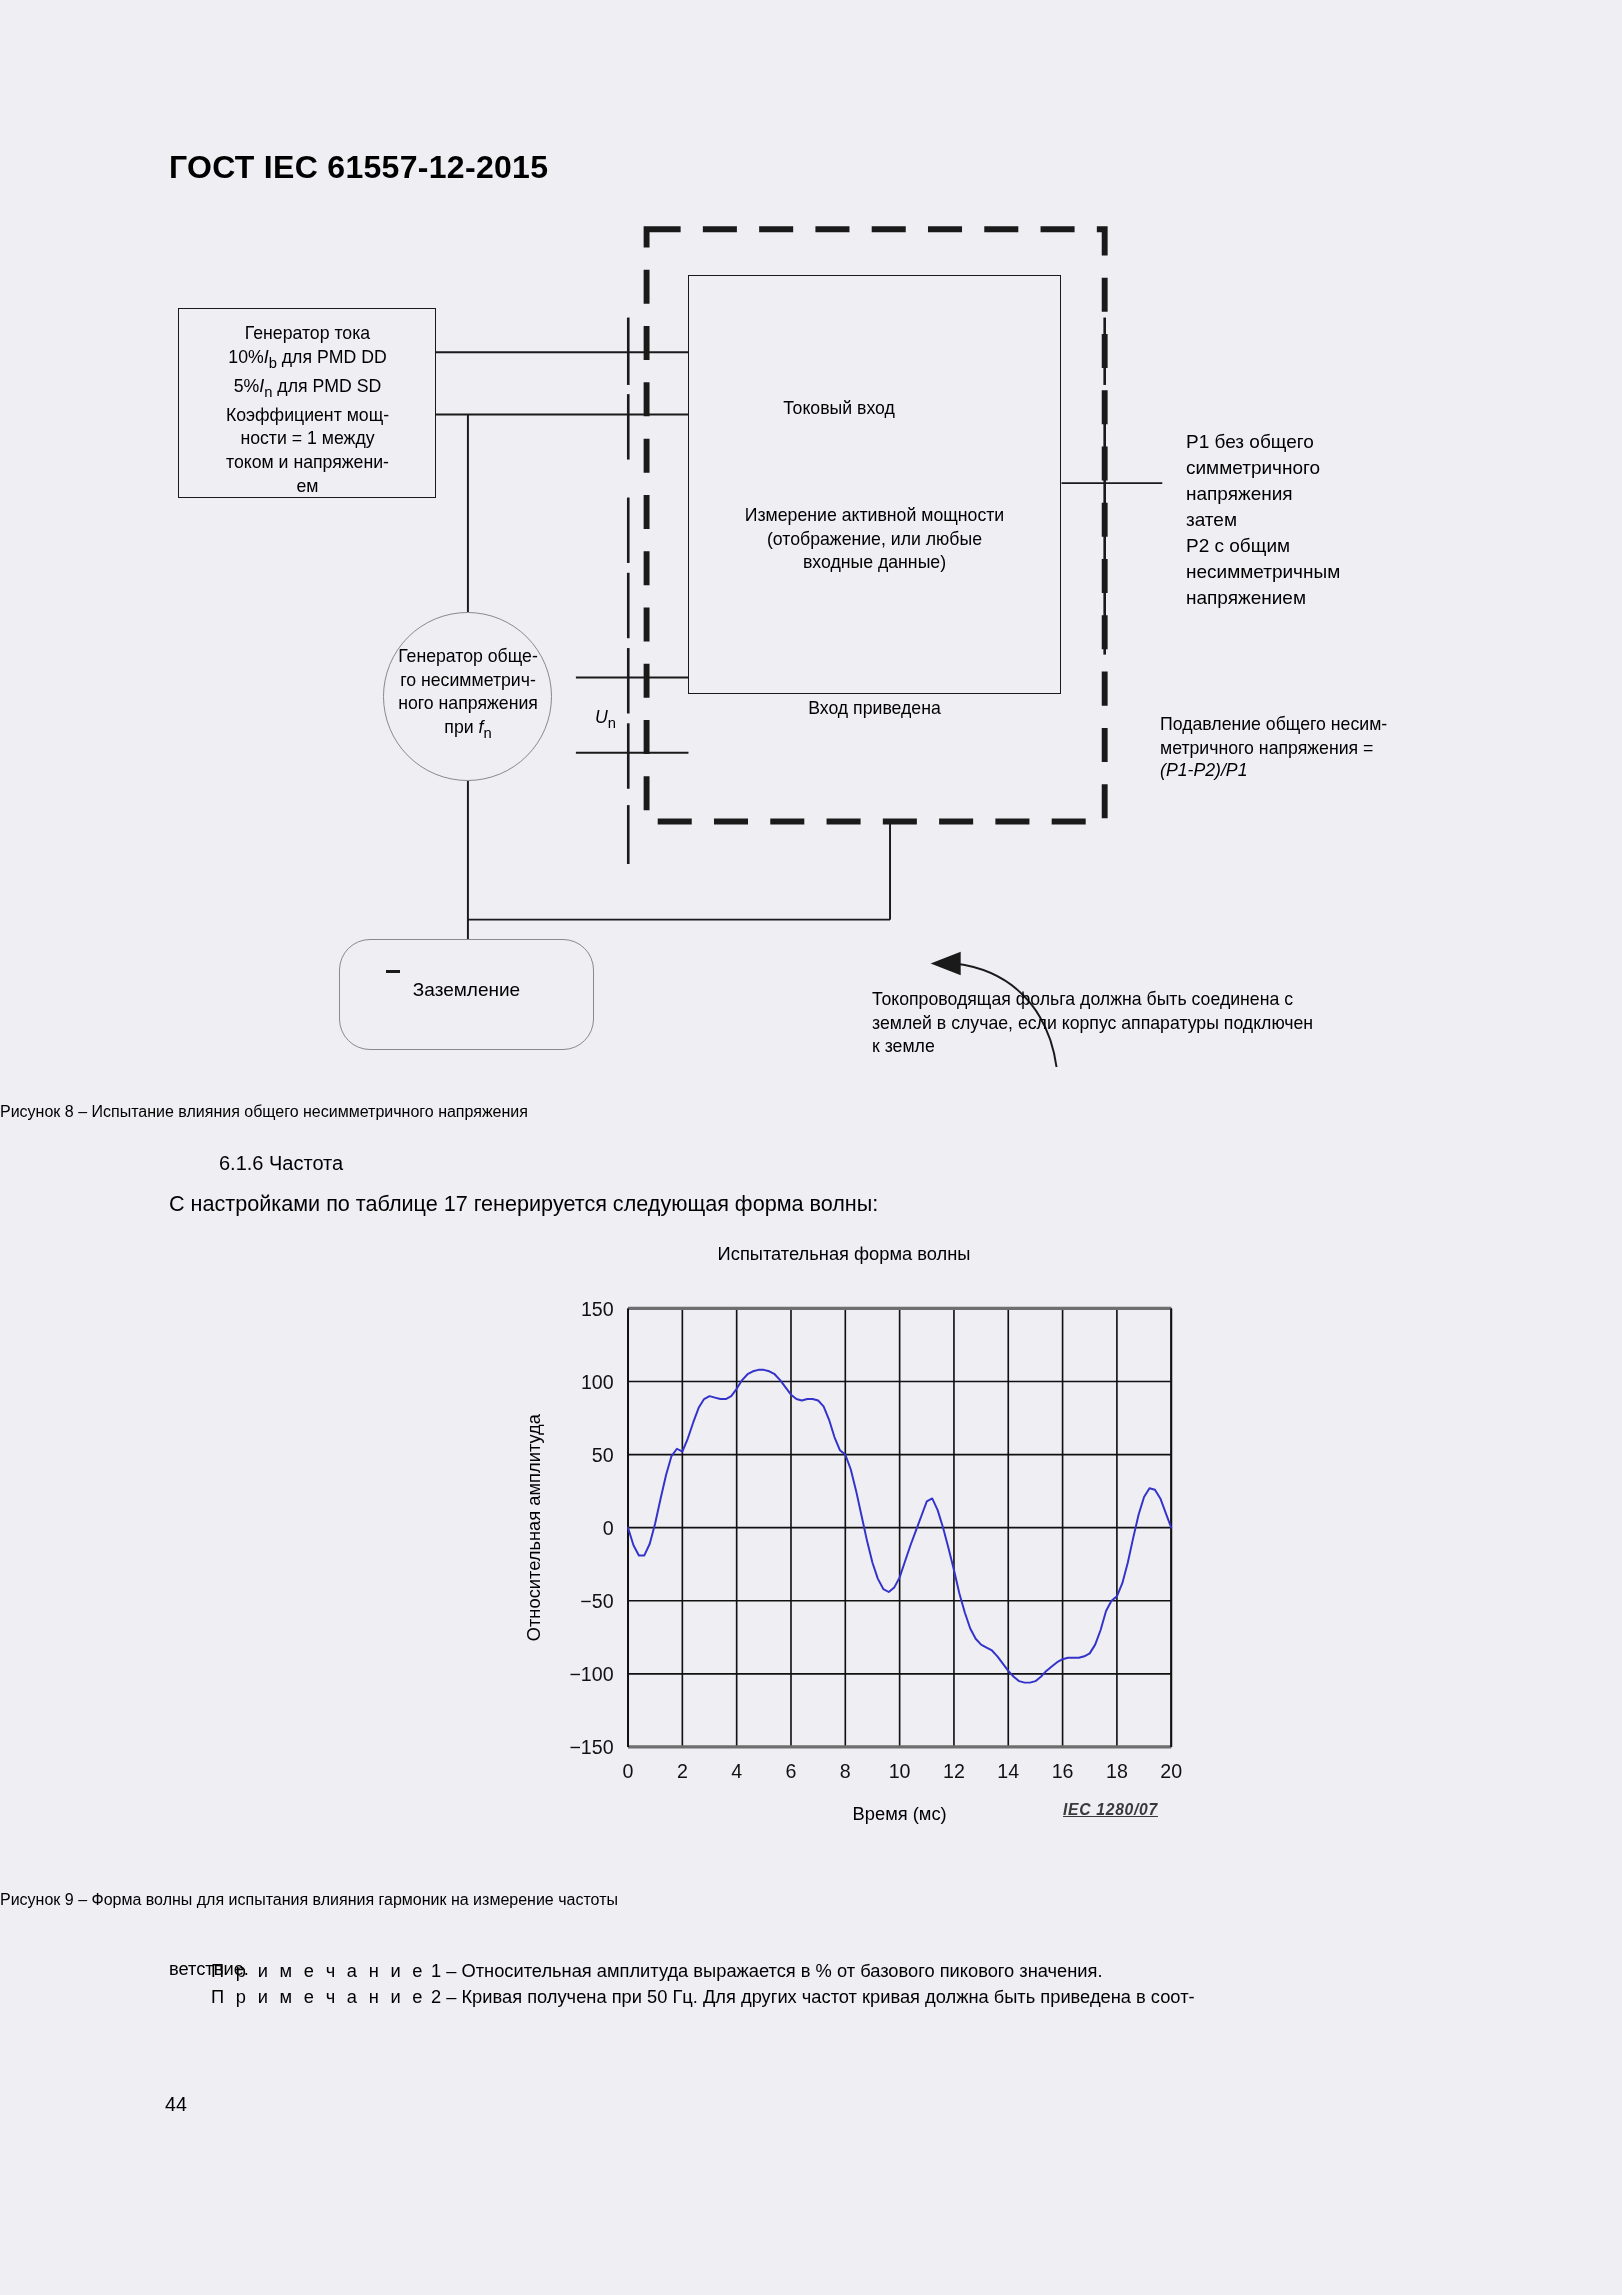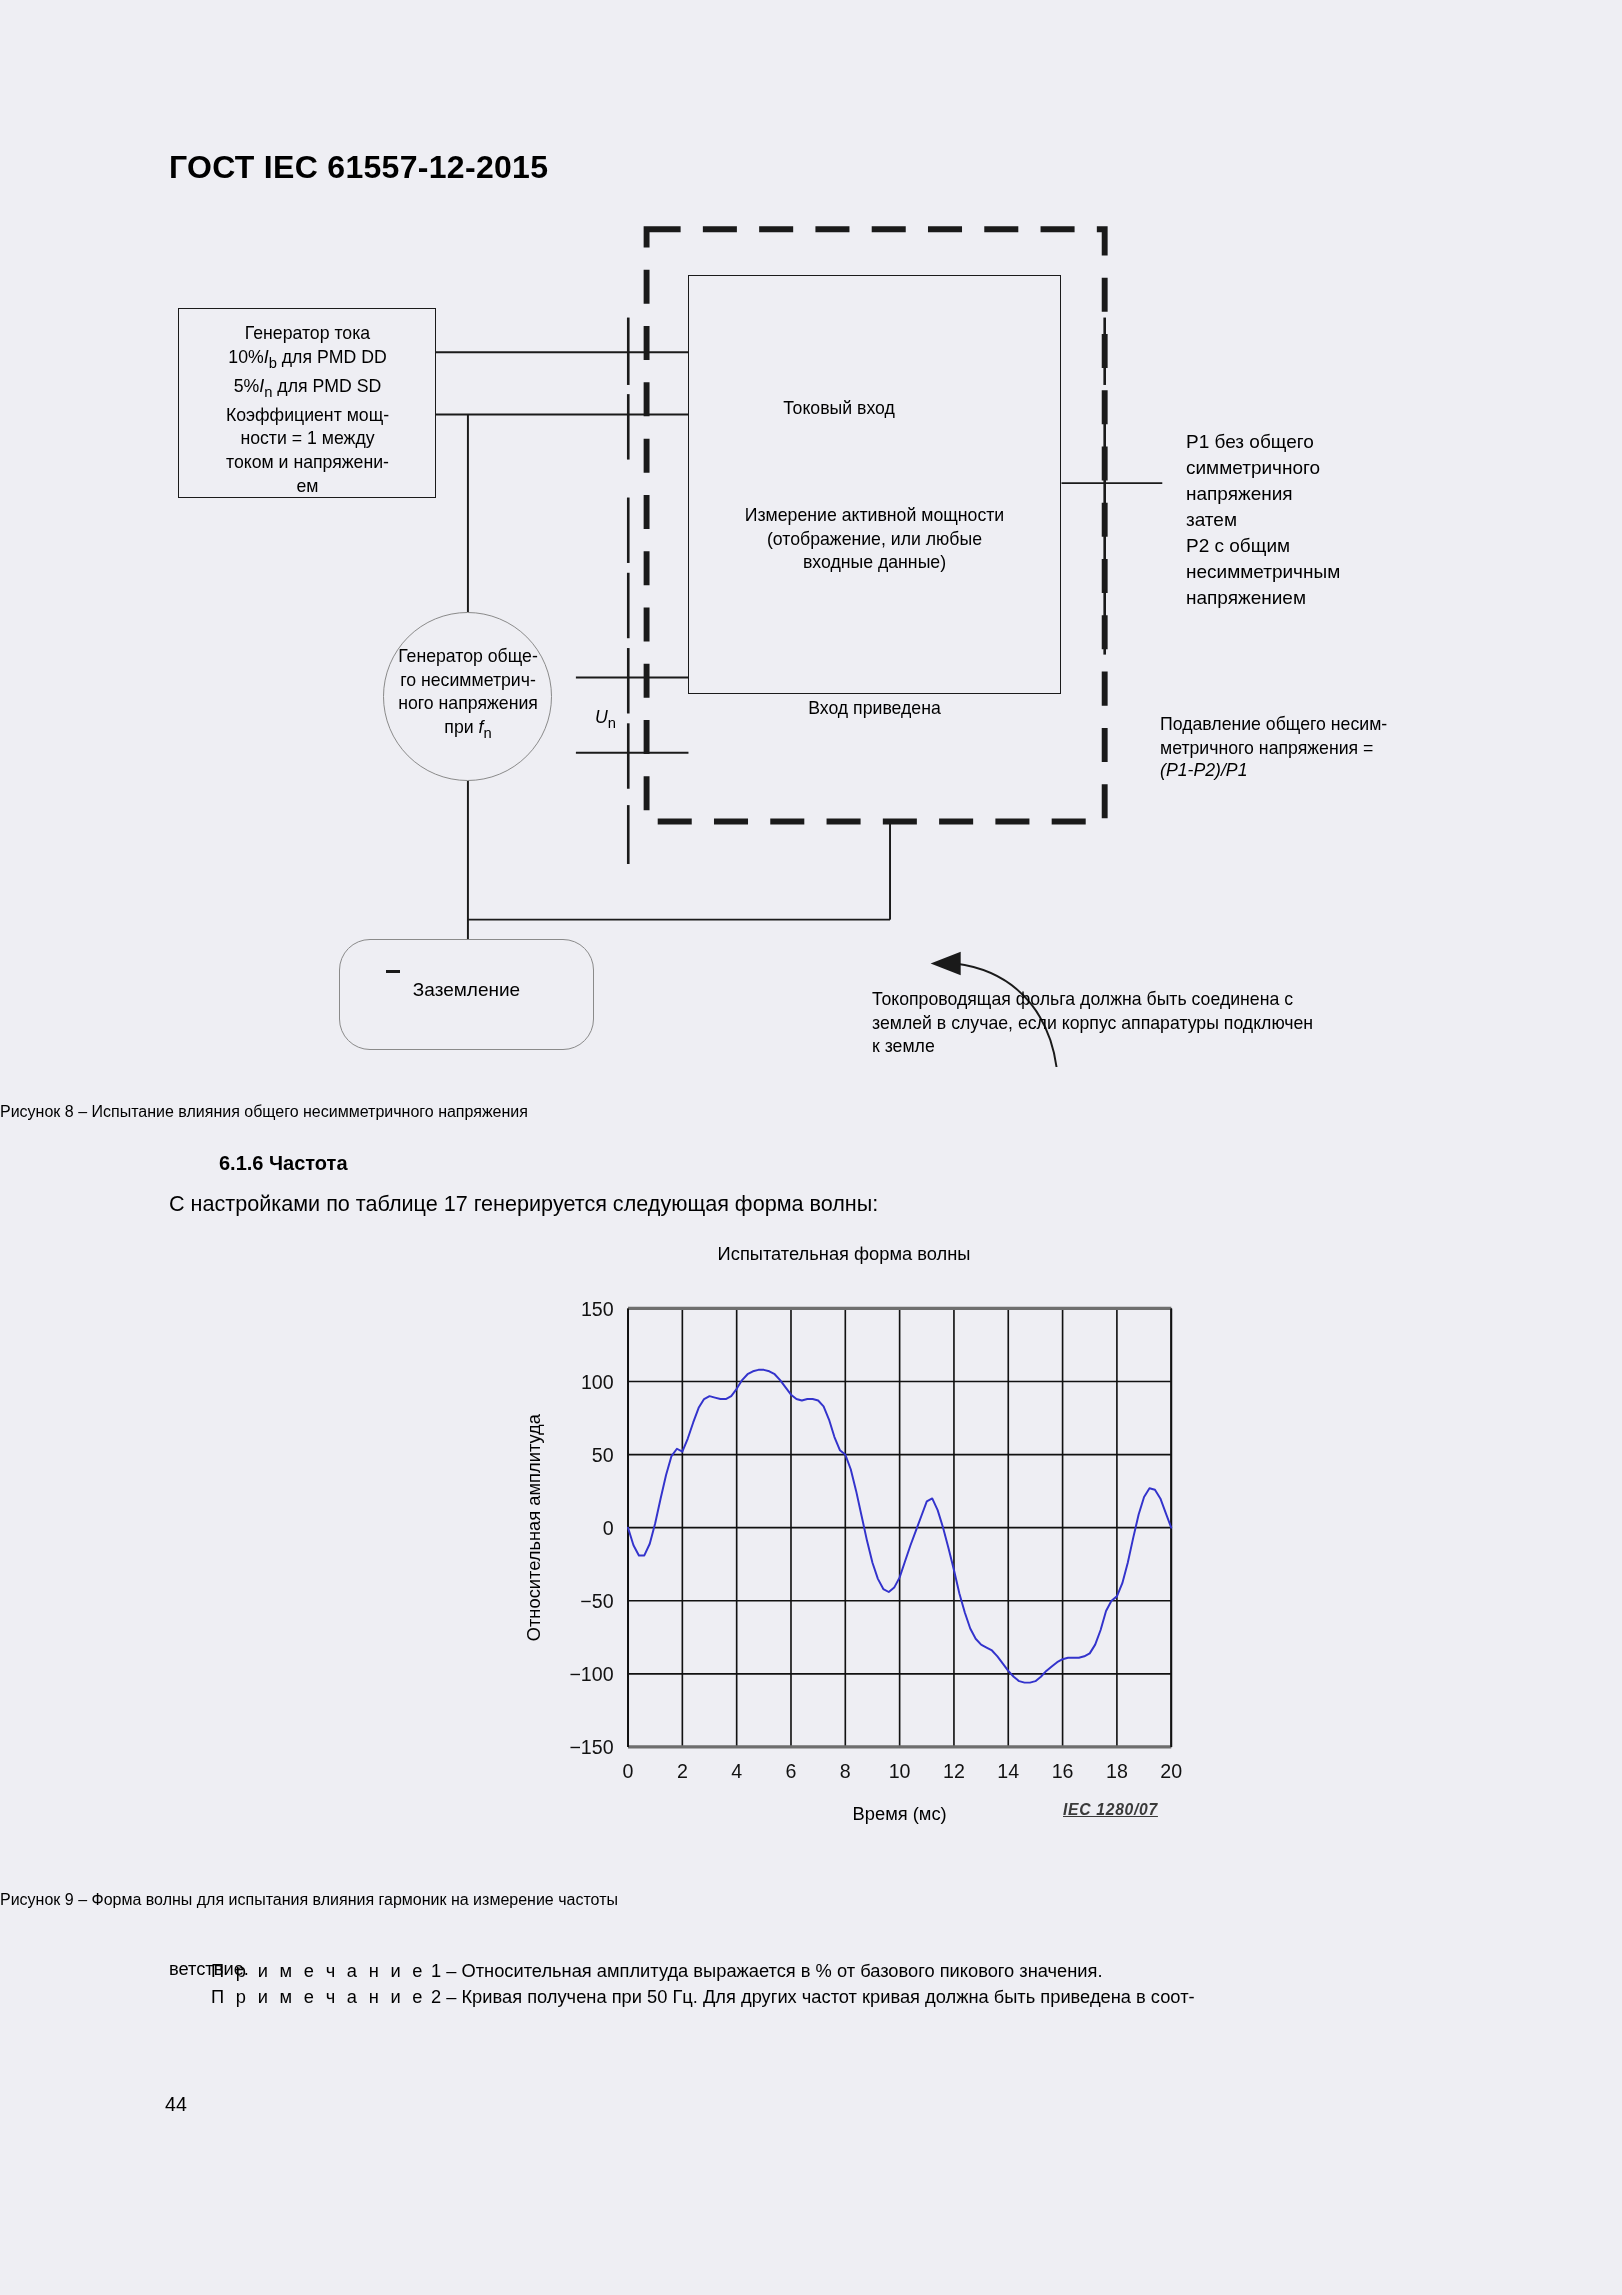--- a/index.html
+++ b/index.html
@@ -149,21 +149,21 @@
     text-align: left;
     font-size: 16px;
   }
   #caption-fig8 { top: 1103px; }
   #caption-fig9 { top: 1891px; }
 
   #section-heading {
     position: absolute;
     left: 219px; top: 1152px;
     font-size: 20px;
-    font-weight: bold;
+    font-weight: normal;
     text-align: center;
   }
   #section-para {
     position: absolute;
     left: 169px; top: 1191px;
     font-size: 21.6px;
   }
 
   .note-line {
     position: absolute;

